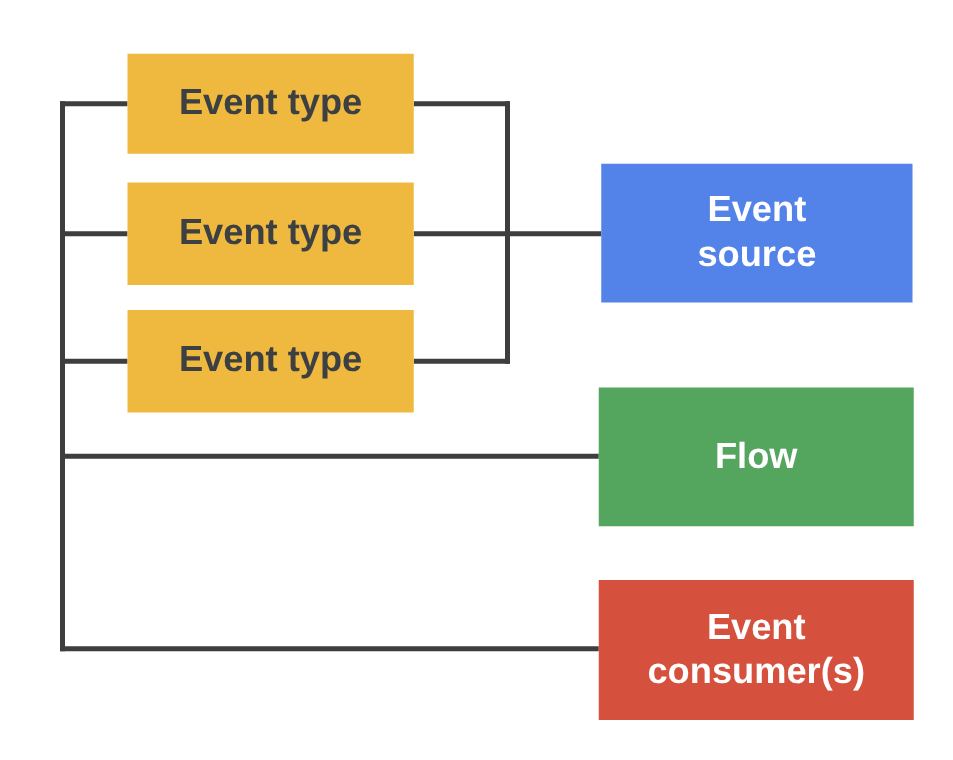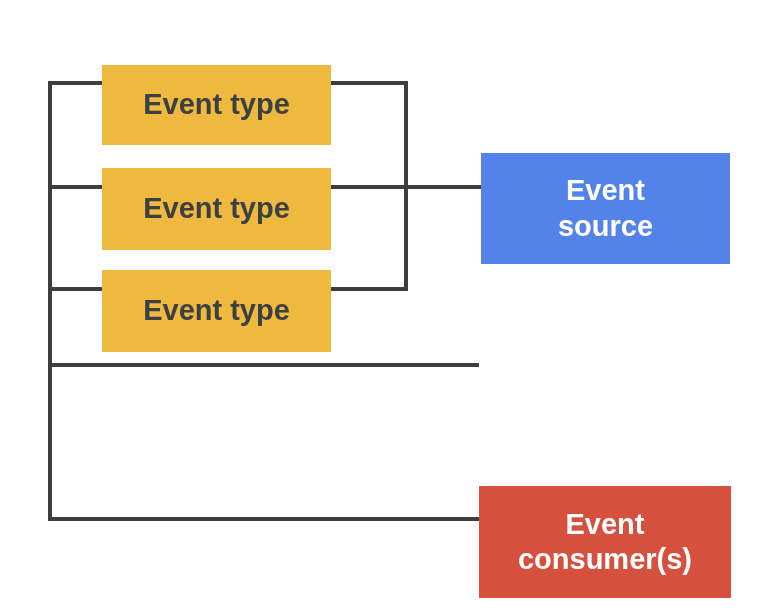--- a/index.html
+++ b/index.html
@@ -21,21 +21,20 @@
   }
   .node {
     position: absolute;
     display: flex;
     align-items: center;
     justify-content: center;
     text-align: center;
     font-weight: 700;
     font-size: 29px;
     line-height: 1.22;
-    margin-top: 22px;
   }
   .node-label {
     white-space: pre-line;
   }
 </style>
 </head>
 <body>
 
 <div class="canvas">
 
@@ -69,19 +68,22 @@
 
   <div class="node" style="left: 102px; top: 248px; width: 229px; height: 82px; background-color: rgb(239, 185, 63); color: rgb(60, 64, 67);">
     <span class="node-label">Event type</span>
   </div>
 
   <div class="node" style="left: 481px; top: 131px; width: 249px; height: 111px; background-color: rgb(83, 131, 232); color: rgb(255, 255, 255);">
     <span class="node-label">Event
 source</span>
   </div>
 
+  <div class="node" style="left: 479px; top: 310px; width: 252px; height: 111px; background-color: rgb(84, 165, 93); color: rgb(255, 255, 255);">
+    <span class="node-label">Flow</span>
+  </div>
 
   <div class="node" style="left: 479px; top: 464px; width: 252px; height: 112px; background-color: rgb(214, 80, 62); color: rgb(255, 255, 255);">
     <span class="node-label">Event
 consumer(s)</span>
   </div>
 
 </div>
 
 </body></html>

